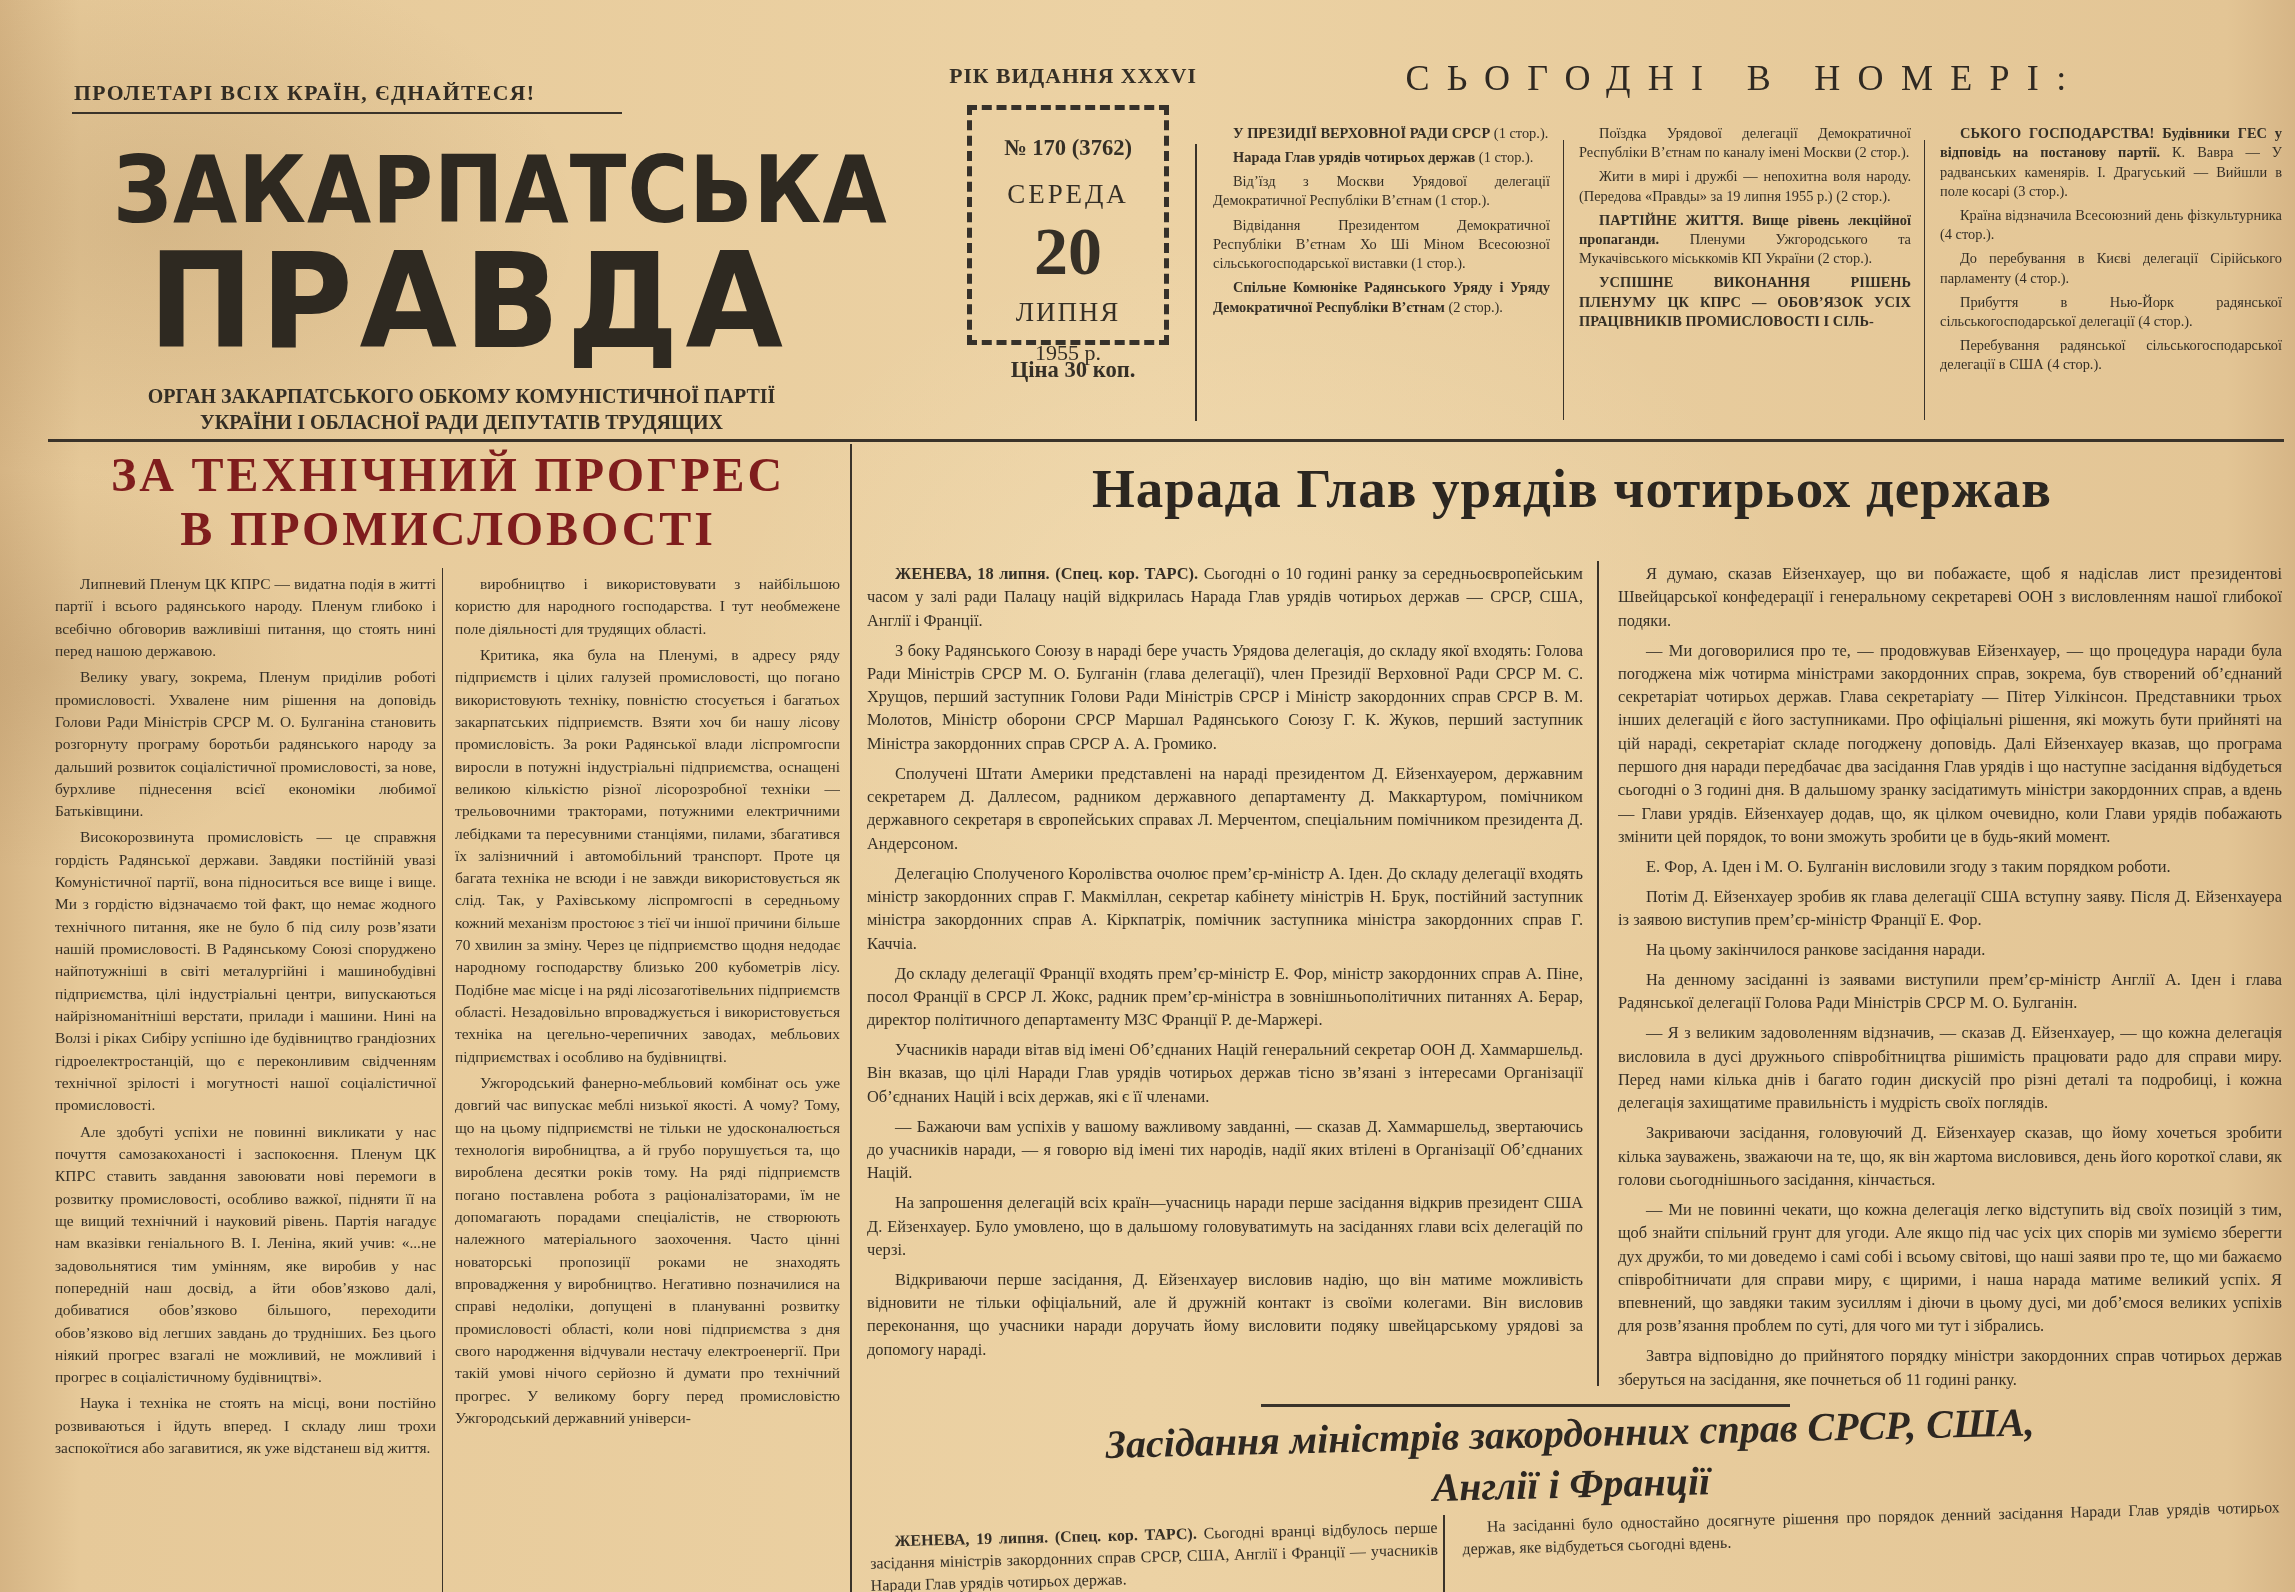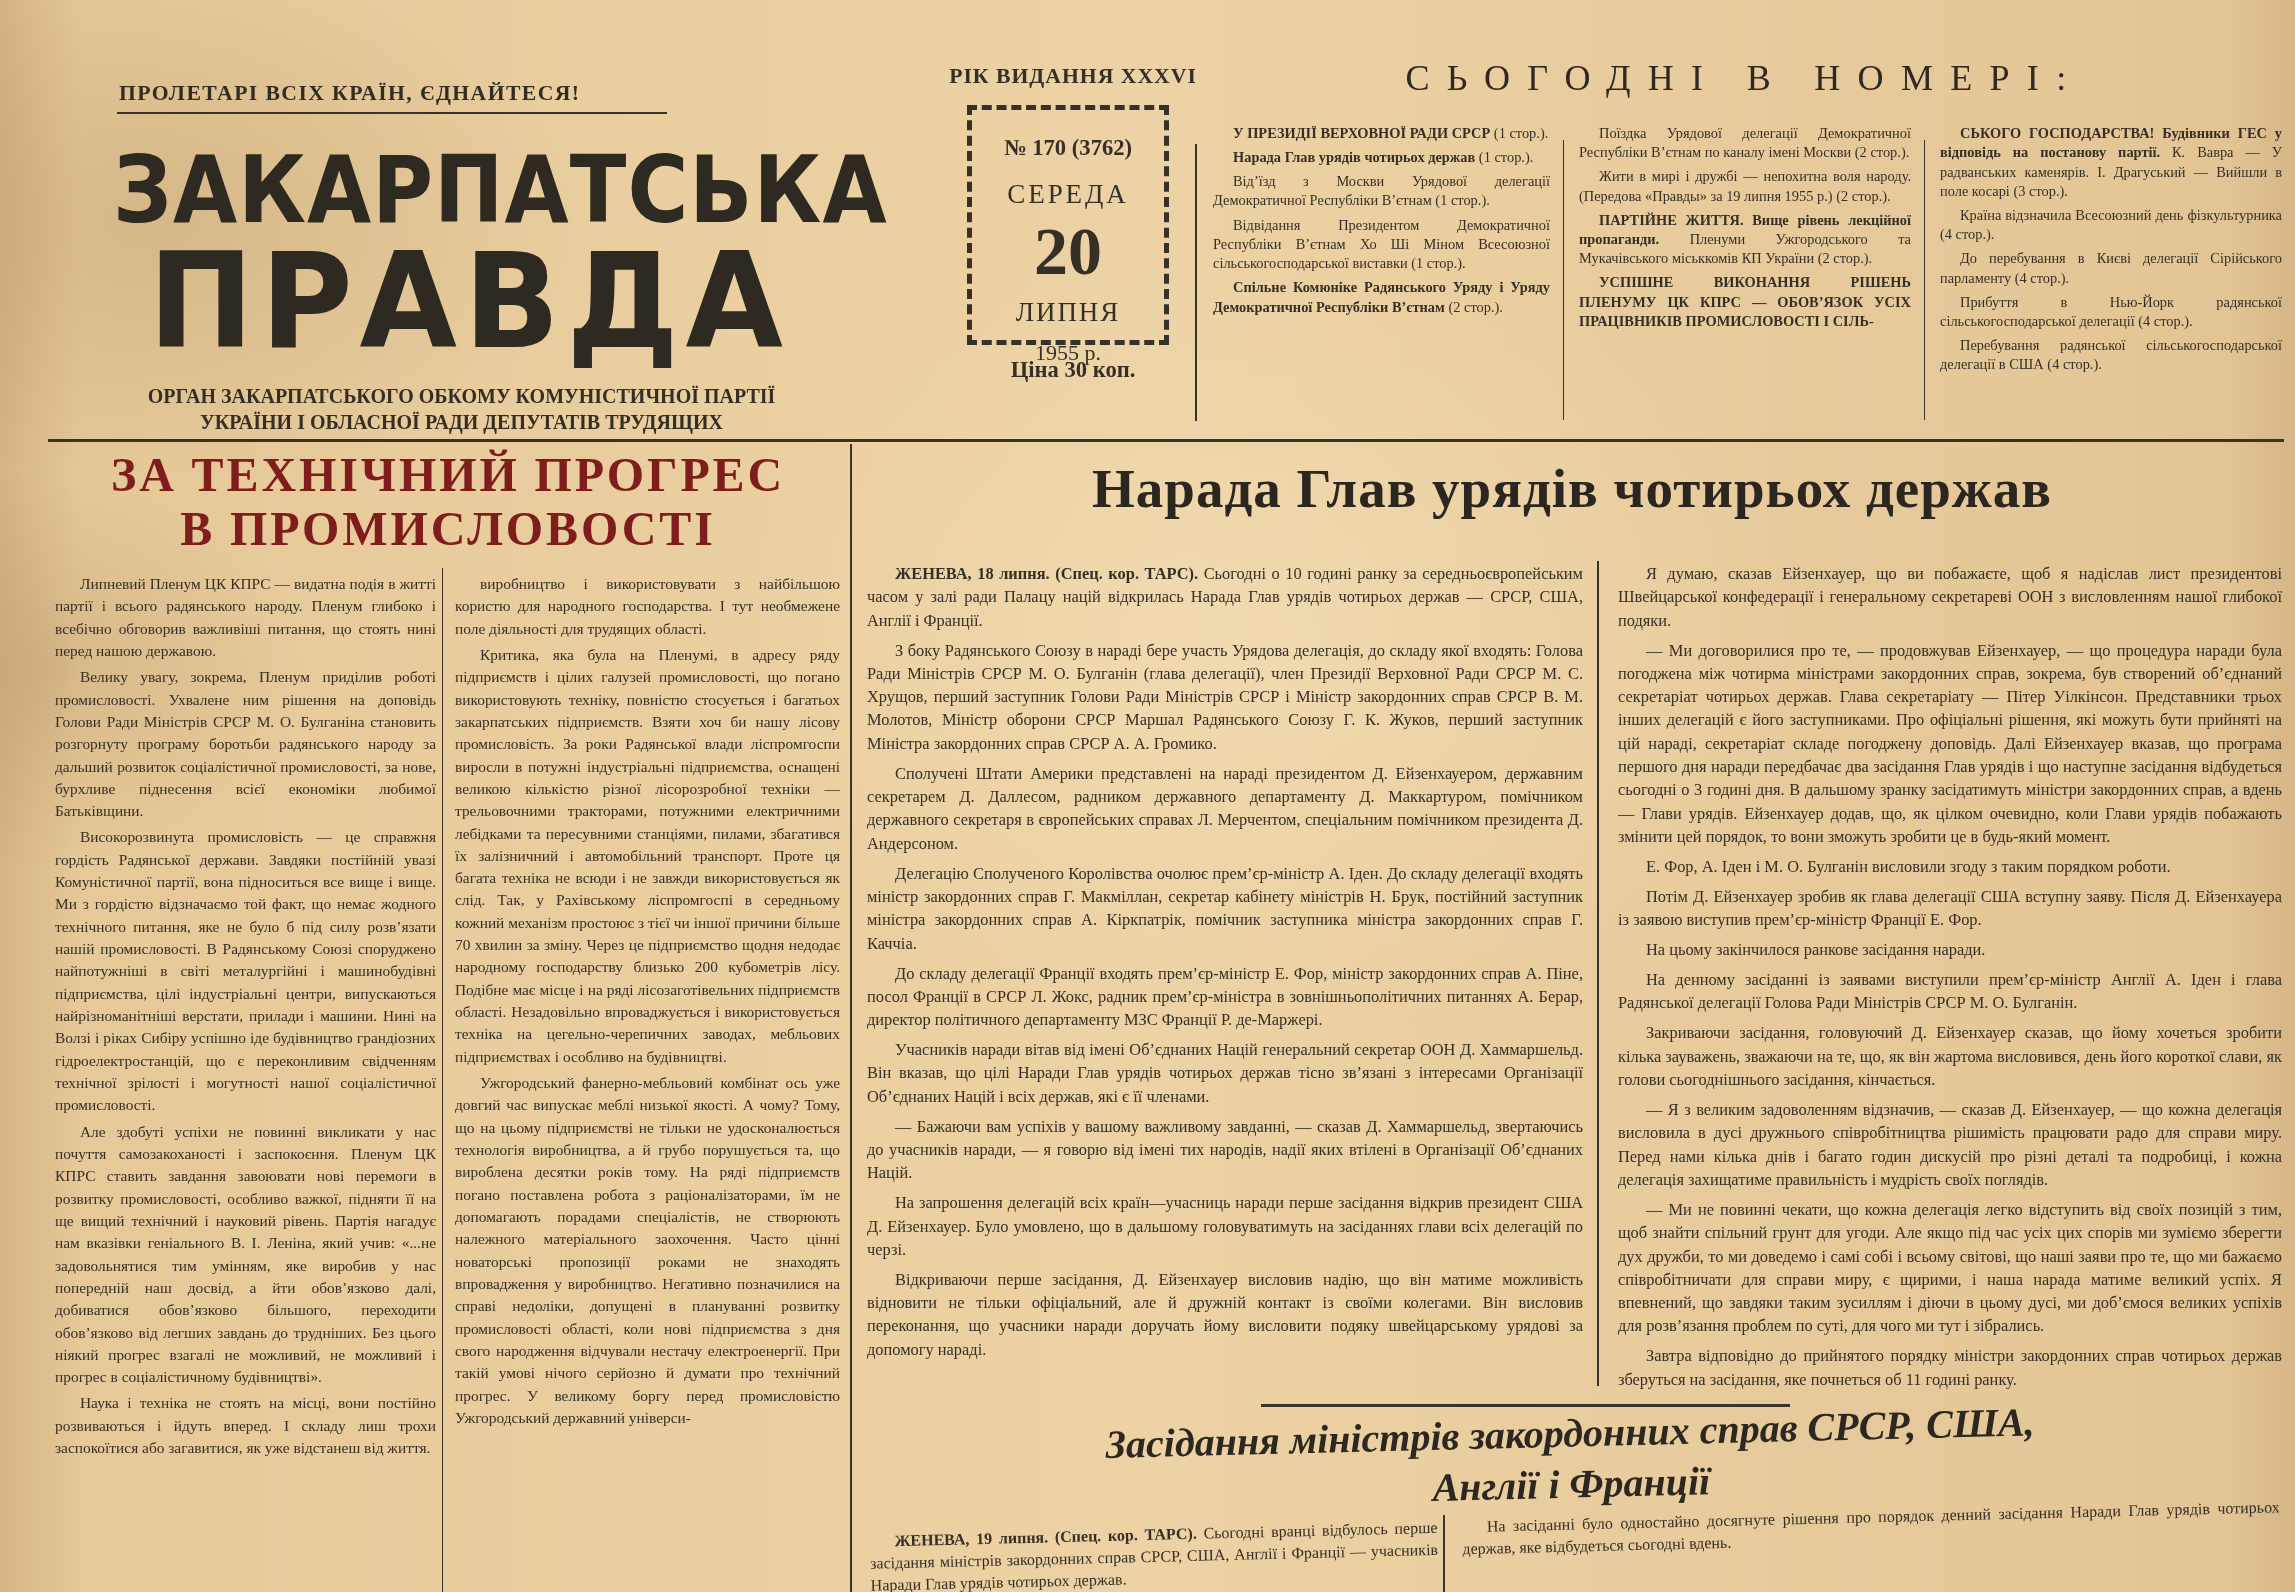--- a/index.html
+++ b/index.html
@@ -12,21 +12,21 @@
       radial-gradient(433px 337px at 2% 42%, rgba(115,75,35,.14), transparent 60%),
       radial-gradient(770px 578px at 55% 40%, rgba(255,245,215,.25), transparent 70%),
       linear-gradient(90deg,#d5b484 0,#e6c999 3.5%,#ecd2a4 50%,#e3c595 97%,#d6b586 100%),
       #e8cc9e;
   }
   .abs{position:absolute;}
   .ink{background:#3a332a;}
   
   .slogan{
     left:72px;top:81px;font-weight:bold;font-size:21.7px;letter-spacing:1.4px;
-    border-bottom:2.9px solid #3a332a;padding:0 87px 5.8px 1.9px;color:#322c23;margin-left:45px;
+    border-bottom:2.9px solid #3a332a;padding:0 87px 5.8px 1.9px;color:#322c23;
   }
   .mh{left:113px;width:712px;text-align:center;font-family:"DejaVu Sans","Liberation Sans",sans-serif;
       font-weight:900;color:#2e2921;transform-origin:top center;}
   .mh1{top:136px;font-size:83px;letter-spacing:1px;transform:scale(1,1.12);}
   .mh2{top:225px;font-size:126px;letter-spacing:6.7px;transform:scale(1,1.04);}
   .organ{left:91px;top:384px;width:741px;text-align:center;font-weight:bold;font-size:20px;line-height:1.28;color:#342e25;}
   
   .ib-year{left:936px;top:64px;width:274px;text-align:center;font-weight:bold;font-size:21.7px;letter-spacing:1px;}
   .issue-box{left:967px;top:105px;width:192px;height:230px;border:5.3px dashed #36312a;text-align:center;}
   .ib-number{margin-top:25px;font-weight:bold;font-size:22.6px;}
@@ -158,22 +158,22 @@
     <p>На запрошення делегацій всіх країн—учасниць наради перше засідання відкрив президент США Д. Ейзенхауер. Було умовлено, що в дальшому головуватимуть на засіданнях глави всіх делегацій по черзі.</p>
     <p>Відкриваючи перше засідання, Д. Ейзенхауер висловив надію, що він матиме можливість відновити не тільки офіціальний, але й дружній контакт із своїми колегами. Він висловив переконання, що учасники наради доручать йому висловити подяку швейцарському урядові за допомогу нараді.</p>
   </div>
 <div class="abs body-col ma-col ma-col2">
     <p>Я думаю, сказав Ейзенхауер, що ви побажаєте, щоб я надіслав лист президентові Швейцарської конфедерації і генеральному секретареві ООН з висловленням нашої глибокої подяки.</p>
     <p>— Ми договорилися про те, — продовжував Ейзенхауер, — що процедура наради була погоджена між чотирма міністрами закордонних справ, зокрема, був створений об’єднаний секретаріат чотирьох держав. Глава секретаріату — Пітер Уілкінсон. Представники трьох інших делегацій є його заступниками. Про офіціальні рішення, які можуть бути прийняті на цій нараді, секретаріат складе погоджену доповідь. Далі Ейзенхауер вказав, що програма першого дня наради передбачає два засідання Глав урядів і що наступне засідання відбудеться сьогодні о 3 годині дня. В дальшому зранку засідатимуть міністри закордонних справ, а вдень — Глави урядів. Ейзенхауер додав, що, як цілком очевидно, коли Глави урядів побажають змінити цей порядок, то вони зможуть зробити це в будь-який момент.</p>
     <p>Е. Фор, А. Іден і М. О. Булганін висловили згоду з таким порядком роботи.</p>
     <p>Потім Д. Ейзенхауер зробив як глава делегації США вступну заяву. Після Д. Ейзенхауера із заявою виступив прем’єр-міністр Франції Е. Фор.</p>
     <p>На цьому закінчилося ранкове засідання наради.</p>
     <p>На денному засіданні із заявами виступили прем’єр-міністр Англії А. Іден і глава Радянської делегації Голова Ради Міністрів СРСР М. О. Булганін.</p>
+    <p>— Я з великим задоволенням відзначив, — сказав Д. Ейзенхауер, — що кожна делегація висловила в дусі дружнього співробітництва рішимість працювати радо для справи миру. Перед нами кілька днів і багато годин дискусій про різні деталі та подробиці, і кожна делегація захищатиме правильність і мудрість своїх поглядів.</p>
     <p>Закриваючи засідання, головуючий Д. Ейзенхауер сказав, що йому хочеться зробити кілька зауважень, зважаючи на те, що, як він жартома висловився, день його короткої слави, як голови сьогоднішнього засідання, кінчається.</p>
-    <p>— Я з великим задоволенням відзначив, — сказав Д. Ейзенхауер, — що кожна делегація висловила в дусі дружнього співробітництва рішимість працювати радо для справи миру. Перед нами кілька днів і багато годин дискусій про різні деталі та подробиці, і кожна делегація захищатиме правильність і мудрість своїх поглядів.</p>
     <p>— Ми не повинні чекати, що кожна делегація легко відступить від своїх позицій з тим, щоб знайти спільний грунт для угоди. Але якщо під час усіх цих спорів ми зуміємо зберегти дух дружби, то ми доведемо і самі собі і всьому світові, що наші заяви про те, що ми бажаємо співробітничати для справи миру, є щирими, і наша нарада матиме великий успіх. Я впевнений, що завдяки таким зусиллям і діючи в цьому дусі, ми доб’ємося великих успіхів для розв’язання проблем по суті, для чого ми тут і зібрались.</p>
     <p>Завтра відповідно до прийнятого порядку міністри закордонних справ чотирьох держав зберуться на засідання, яке почнеться об 11 годині ранку.</p>
   </div>
 
 <div class="abs bottom-wrap">
   <div class="ba-title ba-t1">Засідання міністрів закордонних справ СРСР, США,</div>
   <div class="ba-title ba-t2">Англії і Франції</div>
   <div class="ba-col ba-col1">
       <p><b>ЖЕНЕВА, 19 липня. (Спец. кор. ТАРС). </b>Сьогодні вранці відбулось перше засідання міністрів закордонних справ СРСР, США, Англії і Франції — учасників Наради Глав урядів чотирьох держав.</p>
     </div>

